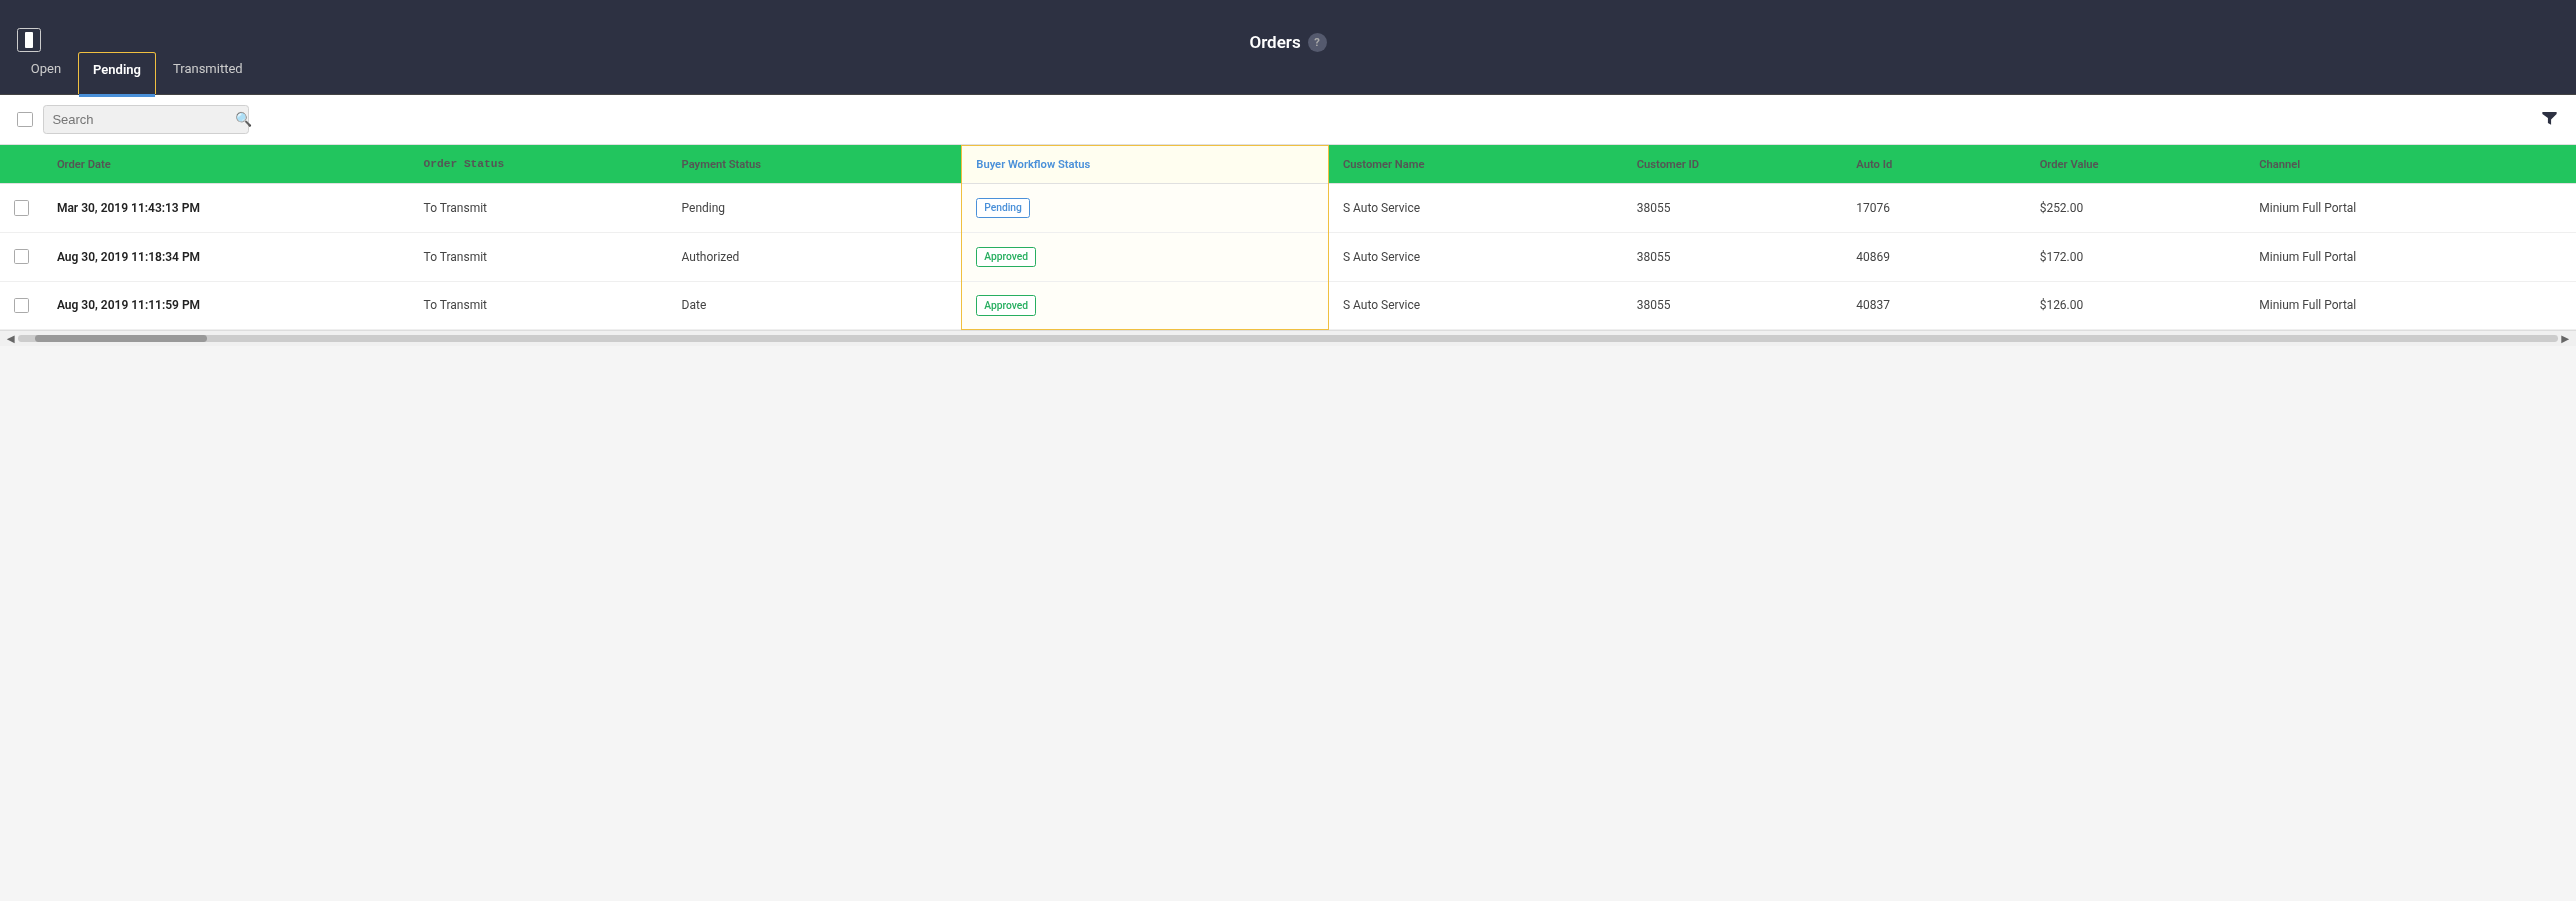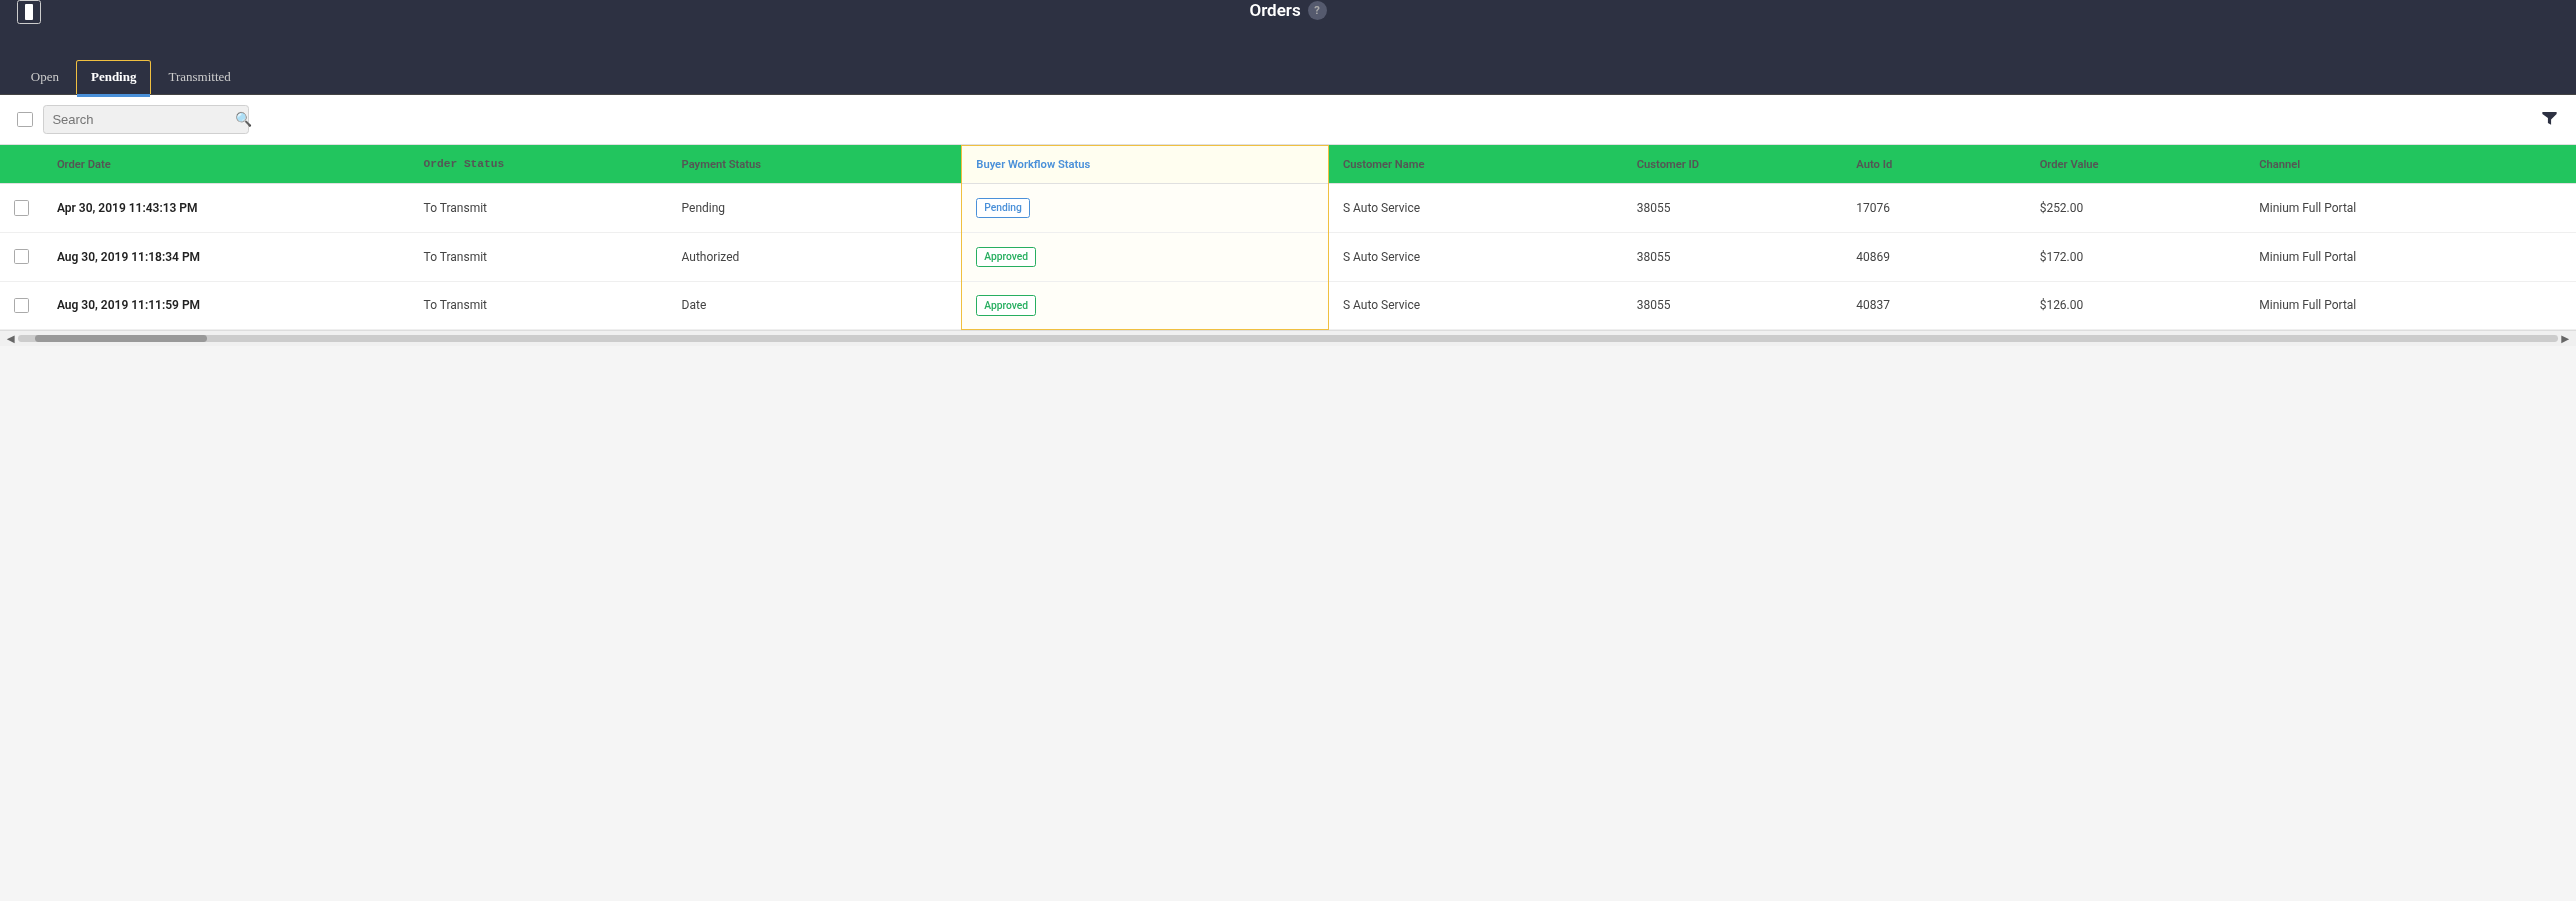--- a/index.html
+++ b/index.html
@@ -3,21 +3,21 @@
   <meta charset="utf-8">
   <style>
     * { box-sizing: border-box; margin: 0; padding: 0; }
     body { font-family: -apple-system, BlinkMacSystemFont, 'Segoe UI', Roboto, sans-serif; background: #f5f5f5; }
 
     
     .top-header {
       background: #2d3142;
       height: 52px;
       display: flex;
-      align-items: flex-start;
+      align-items: flex-end;
       justify-content: center;
       position: relative;
       padding: 0 17px;
     }
     .sidebar-toggle {
       position: absolute;
       left: 17px;
       width: 24px;
       height: 24px;
       border: 1.7px solid #ccc;
@@ -54,25 +54,23 @@
       justify-content: center;
       font-size: 11.2px;
       font-weight: bold;
       cursor: pointer;
     }
 
     
     .tab-bar {
       background: #2d3142;
       display: flex;
-      align-items: flex-end;
       padding: 0 17px;
       border-bottom: 0.9px solid #444;
       height: 43px;
-      font-family: Liberation Serif, serif;
     }
     .tab {
       padding: 8.6px 13.8px;
       color: #ccc;
       cursor: pointer;
       font-size: 13px;
       margin-right: 3.4px;
       position: relative;
     }
     .tab.active {
@@ -332,21 +330,21 @@
           <span>Channel</span>
         </th>
       </tr>
     </thead>
     <tbody id="table-body">
     <tr>
       <td>
         <div class="row-checkbox"></div>
       </td>
       <td>
-        <span class="order-date">Apr 30, 2019 11:43:13 PM</span>
+        <span class="order-date">Mar 30, 2019 11:43:13 PM</span>
       </td>
       <td>
         <span>To Transmit</span>
       </td>
       <td>
         <span>Pending</span>
       </td>
       <td class="highlighted">
         <span class="badge badge-pending">Pending</span>
       </td>

